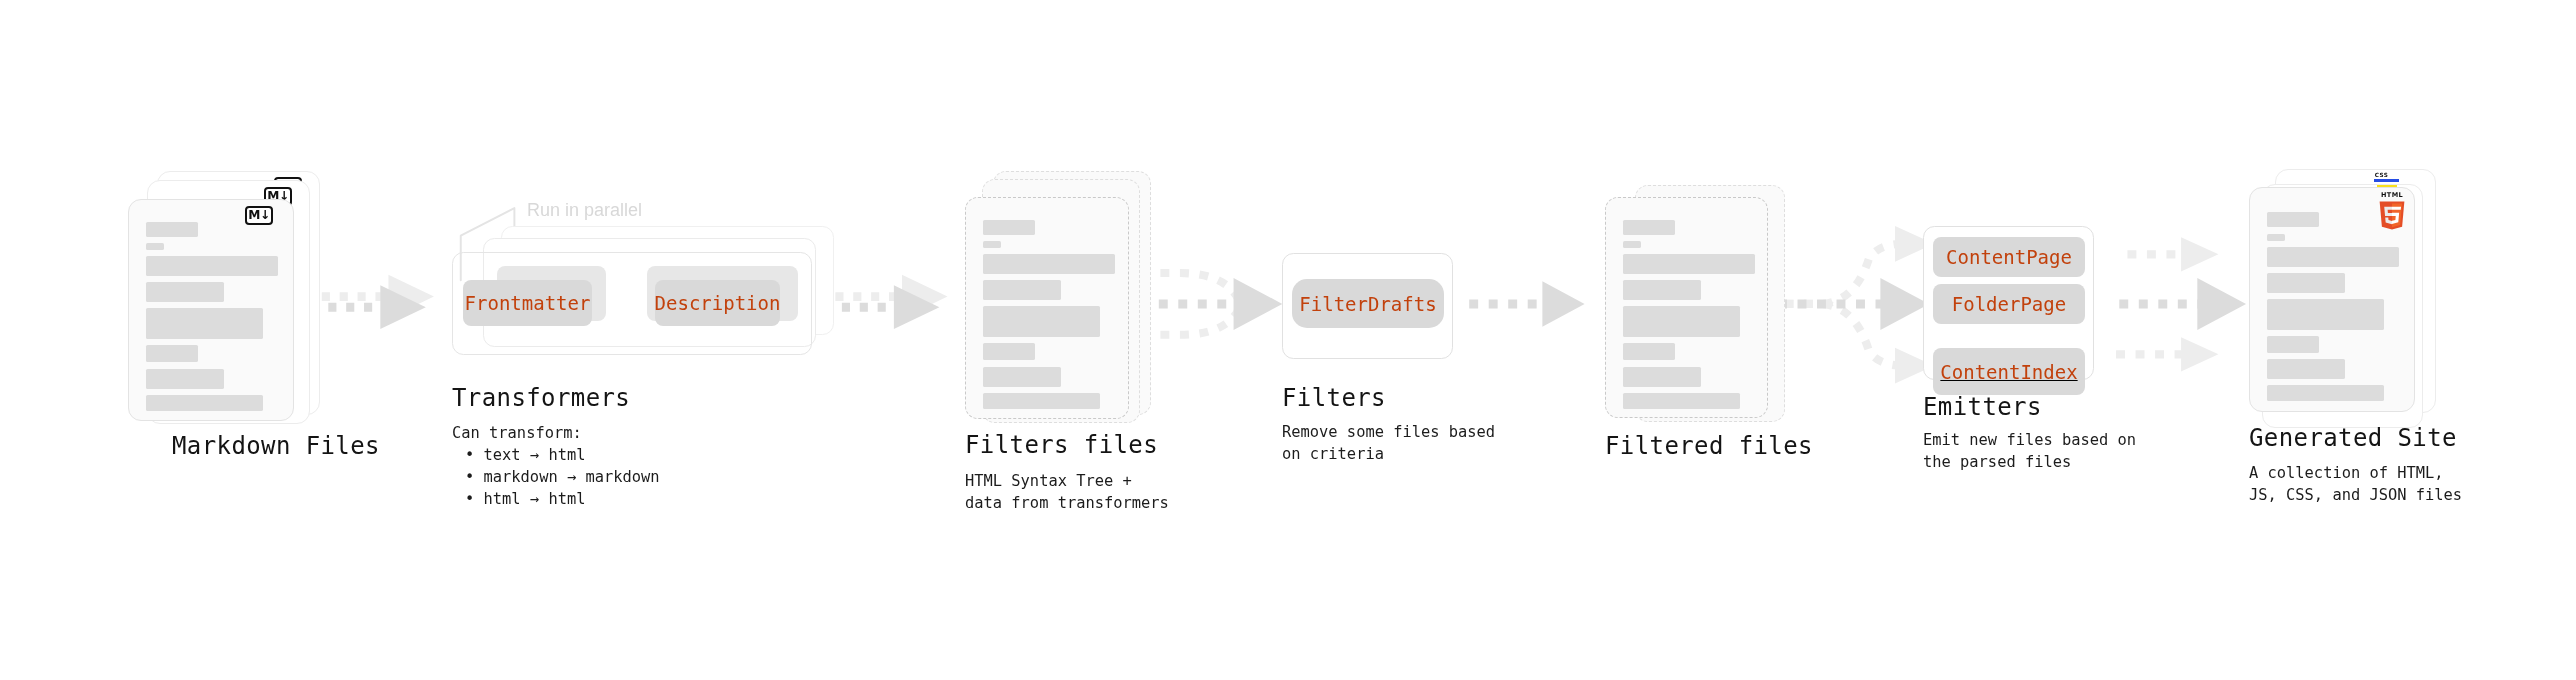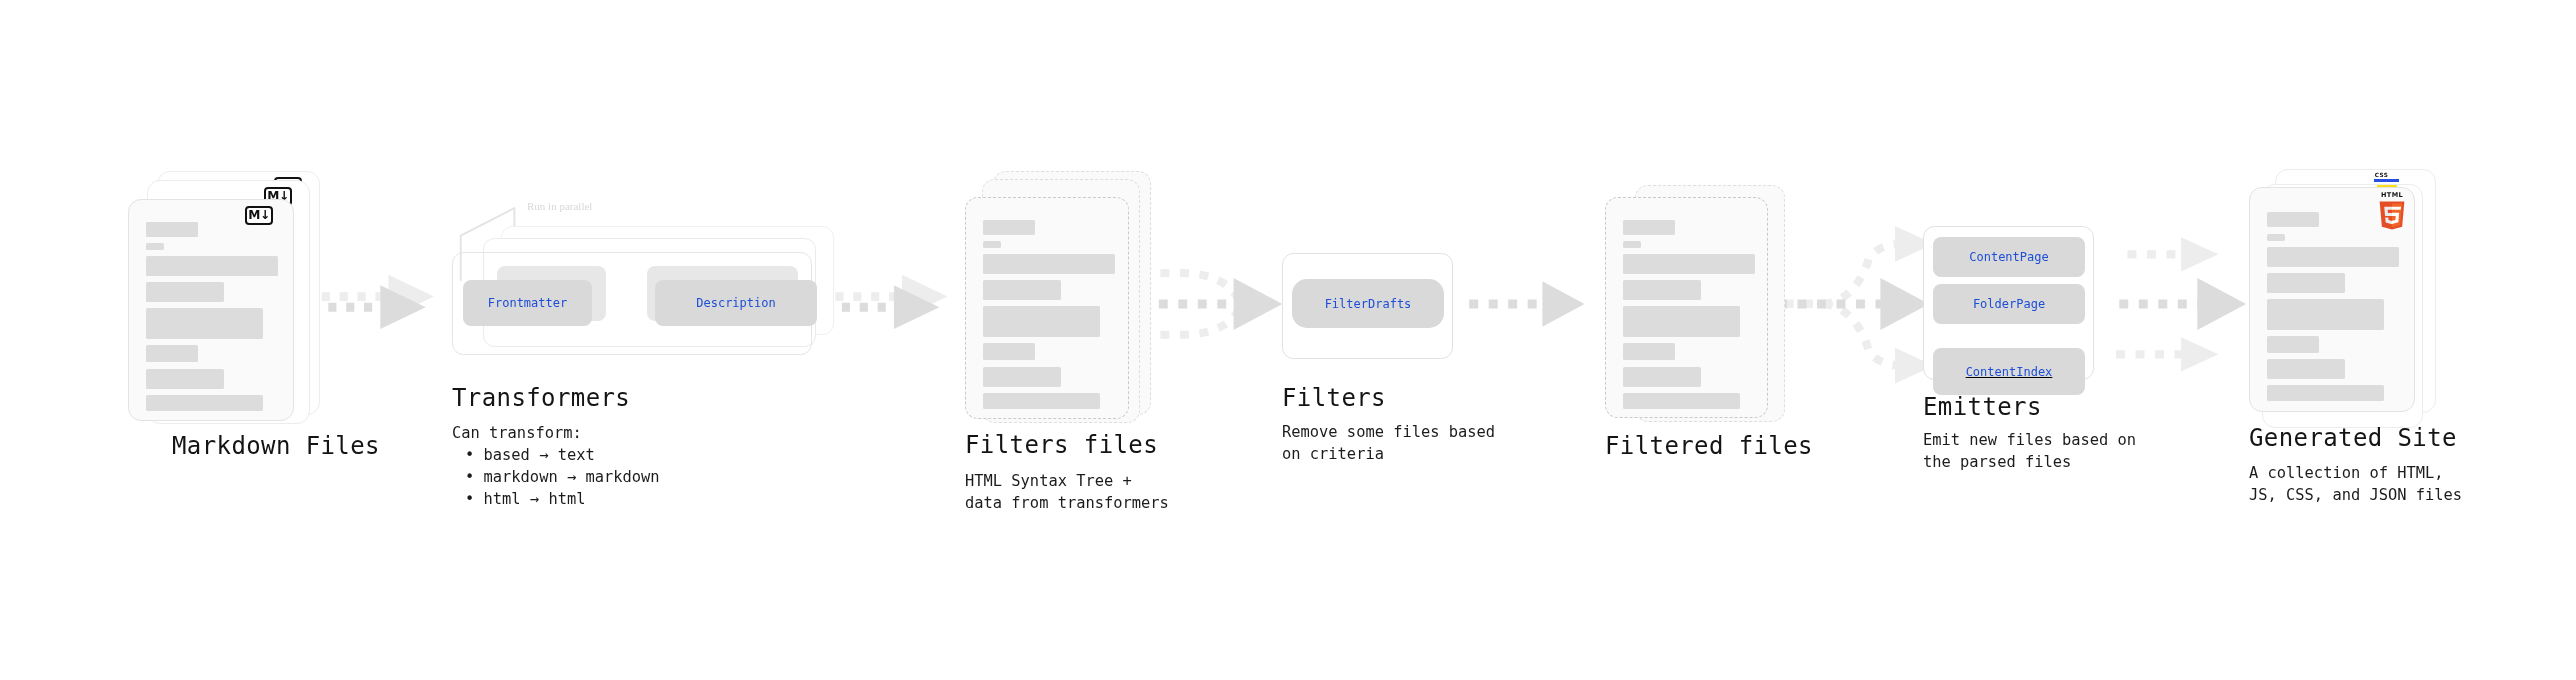--- a/index.html
+++ b/index.html
@@ -91,29 +91,29 @@
     position: absolute;
     border-radius: 8.1px;
     background: #d9d9d9;
     display: flex;
     align-items: center;
     justify-content: center;
     box-sizing: border-box;
   }
   .chip span {
     font-family: "DejaVu Sans Mono", "Liberation Mono", monospace;
-    font-size: 12px;
-    color: #1d4ed8;
+    font-size: 19px;
+    color: #c2410c;
     white-space: nowrap;
   }
 
   .note-label {
     position: absolute;
-    font-family: Liberation Serif, serif;
-    font-size: 11px;
+    font-family: Liberation Sans, sans-serif;
+    font-size: 18px;
     color: #d8d8d8;
     white-space: nowrap;
   }
 
   svg.layer {
     position: absolute;
     left: 0; top: 0;
     width: 2576px;
     height: 681px;
     overflow: visible;
@@ -245,28 +245,28 @@
 
     <div class="group-box" style="left:483px;top:238px;width:333px;height:109px;border-color:#ebebeb;"></div>
     <div class="chip" style="left:497px;top:266px;width:109px;height:55px;background:#e7e7e7;"></div>
     <div class="chip" style="left:647px;top:266px;width:151px;height:55px;background:#e7e7e7;"></div>
 
     <div class="group-box" style="left:452px;top:252px;width:360px;height:103px;border-color:#e5e5e5;background:transparent;"></div>
 
     <div class="chip" style="left:463px;top:280px;width:129px;height:46px;">
       <span>Frontmatter</span>
     </div>
-    <div class="chip" style="left:655px;top:280px;width:162px;height:46px;">
+    <div class="chip" style="left:655px;top:280px;width:125px;height:46px;">
       <span>Description</span>
     </div>
 
     <div class="stage-title abs" style="left:452px;top:384px;">Transformers</div>
 
     <div class="stage-sub abs" style="left:452px;top:422px;">Can transform:</div>
-    <div class="stage-sub abs" style="left:465px;top:444px;">• based → text</div>
+    <div class="stage-sub abs" style="left:465px;top:444px;">• text → html</div>
     <div class="stage-sub abs" style="left:465px;top:466px;">• markdown → markdown</div>
     <div class="stage-sub abs" style="left:465px;top:488px;">• html → html</div>
   </div>
 
   <div class="abs" style="left:0;top:0;">
 
     <div class="doccard dashed" style="left:993px;top:171px;width:158px;height:244px;border-color:#dedede;"></div>
     <div class="doccard dashed" style="left:982px;top:179px;width:158px;height:244px;border-color:#dedede;"></div>
 
     <div class="doccard dashed" style="left:965px;top:197px;width:164px;height:222px;">

